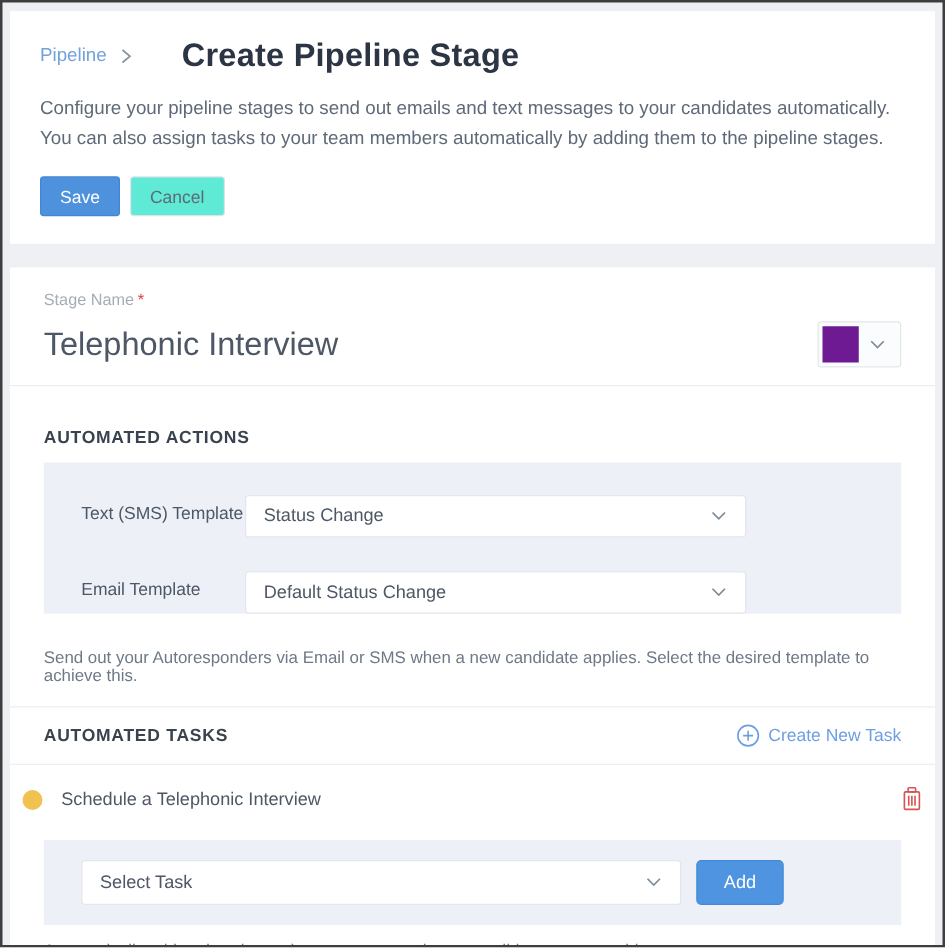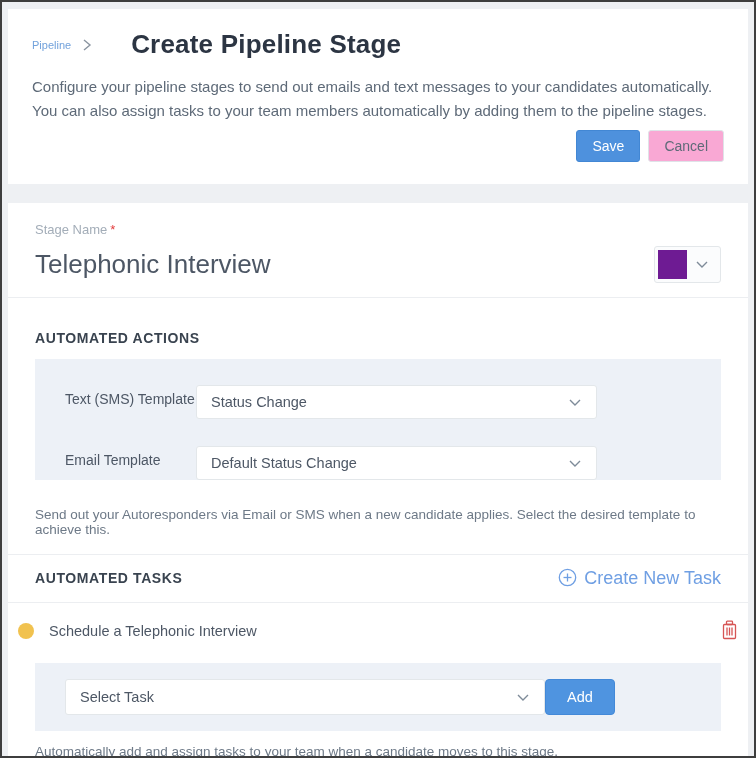--- a/index.html
+++ b/index.html
@@ -12,37 +12,37 @@
     width: 756px; height: 758px;
     border: 2px solid #3e3e3e;
     background: #eef0f3;
     overflow: hidden;
   }
   .card { background: #ffffff; margin: 0 6px; }
   .card-top { margin-top: 7px; padding: 20px 24px 22px 24px; }
 
   
   .crumb-row { display: flex; align-items: center; }
-  .crumb-link { color: #72a2dc; font-size: 11px; cursor: pointer; }
+  .crumb-link { color: #72a2dc; font-size: 15px; cursor: pointer; }
   .crumb-sep { margin: 0 10px; display: inline-flex; }
   .page-title { color: #2c3543; font-size: 26px; font-weight: 700; letter-spacing: 0.2px; margin-left: 28px; }
 
   .page-desc {
     margin-top: 15px;
     color: #5e6a78; font-size: 15px; line-height: 1.62;
     max-width: 706px;
   }
 
-  .btn-row { margin-top: 6px; display: flex; justify-content: flex-end; }
+  .btn-row { margin-top: 17px; display: flex; }
   .btn {
     font-family: inherit; font-size: 14px;
     padding: 7px 15px; border-radius: 3px; cursor: pointer;
   }
   .btn-save { background: #4e91dd; border: 1px solid #4287d4; color: #ffffff; }
-  .btn-cancel { background: #f9a8d4; border: 1px solid #dfe3e8; color: #5e6a78; margin-left: 8px; }
+  .btn-cancel { background: #5eead4; border: 1px solid #dfe3e8; color: #5e6a78; margin-left: 8px; }
 
   
   .card-main { margin-top: 19px; padding-bottom: 16px; }
 
   .stage-block { padding: 17px 27px 0 27px; border-bottom: 1px solid #eceef1; }
   .stage-label { font-size: 13px; color: #a3adb8; }
   .req-mark { color: #e23c3c; margin-left: 3px; font-size: 13px; }
   .stage-row { display: flex; align-items: center; justify-content: space-between; padding: 8px 0 14px 0; }
   .stage-input {
     border: none; outline: none; flex: 1;
@@ -72,33 +72,33 @@
   }
   .select-template { width: 401px; }
 
   .helper-text { margin: 13px 27px 0 27px; font-size: 13.5px; color: #6d7987; }
 
   .tasks-header {
     margin-top: 17px; border-top: 1px solid #eceef1; border-bottom: 1px solid #eceef1;
     padding: 13px 27px; display: flex; align-items: center; justify-content: space-between;
   }
   .create-task-link {
-    display: flex; align-items: flex-start; color: #6f9fe3; font-size: 18px; cursor: pointer;
+    display: flex; align-items: center; color: #6f9fe3; font-size: 14px; cursor: pointer;
   }
   .create-task-link .icon { display: inline-flex; margin-right: 7px; }
 
   .task-row { padding: 17px 10px; display: flex; align-items: center; }
   .task-dot { width: 16px; height: 16px; border-radius: 50%; flex: none; }
   .task-name { margin-left: 15px; font-size: 14.5px; color: #4d5765; }
   .trash-btn { margin-left: auto; background: none; border: none; cursor: pointer; display: inline-flex; padding: 0; }
 
   .panel-add { padding: 16px 30px; display: flex; align-items: center; margin-top: 3px; }
   .select-task { width: 480px; height: 36px; }
   .btn-add {
-    width: 70px; height: 36px;
+    margin-left: 12px; width: 70px; height: 36px;
     background: #4f94e0; border: 1px solid #4389d8; border-radius: 4px;
     color: #ffffff; font-size: 14.5px; cursor: pointer; font-family: inherit;
   }
 </style>
 </head>
 <body>
 
 <div class="window">
 
   <div class="card card-top">

